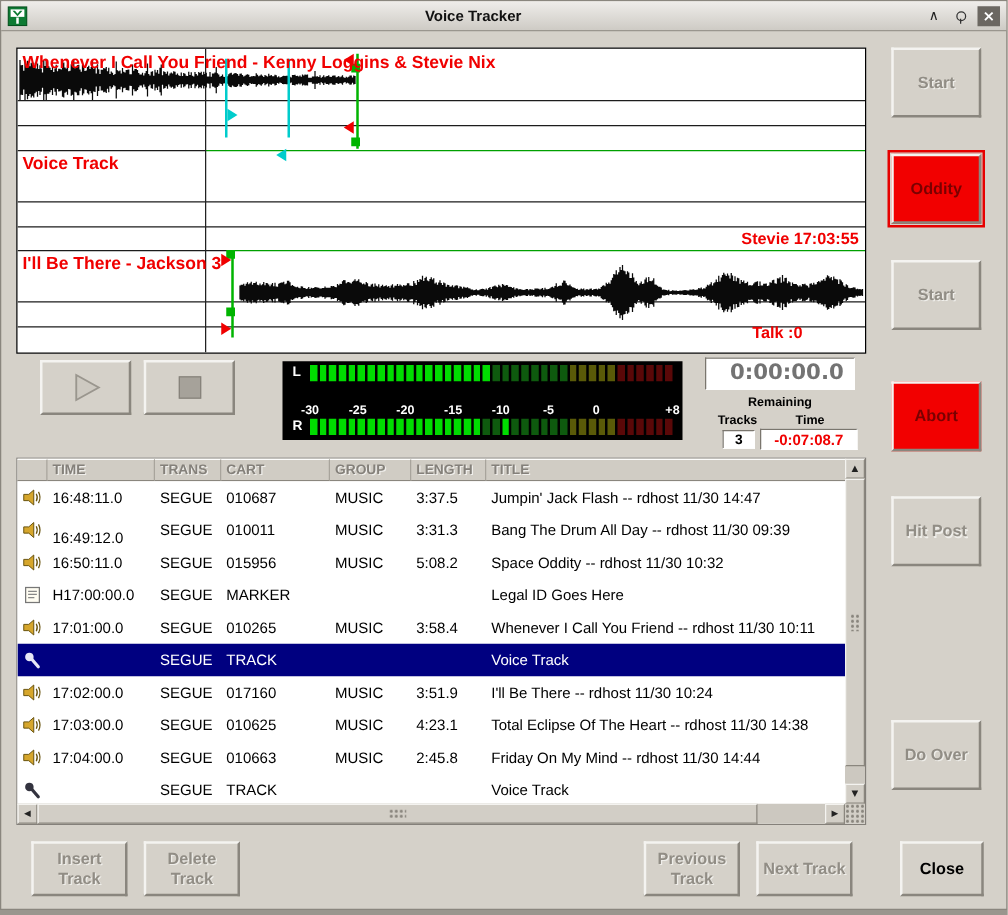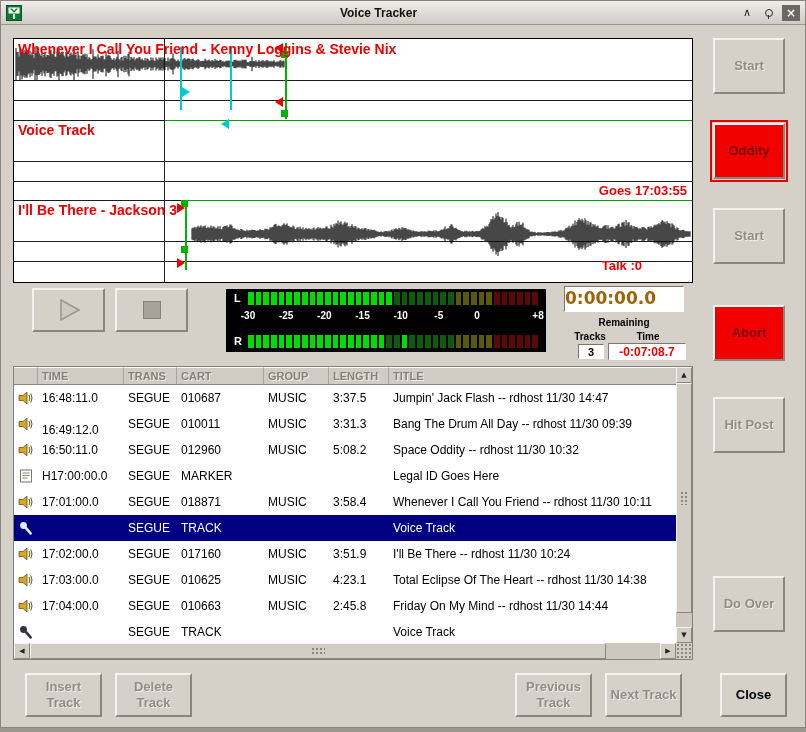--- a/index.html
+++ b/index.html
@@ -43,28 +43,28 @@
   .btn.focus-ring{outline:2px solid #e60000;outline-offset:1px;}
 
   
   .stop-glyph{width:16px;height:16px;background:#a6a29a;border:1px solid #87837b;}
 
   
   .meter{position:absolute;left:225px;top:288px;width:320px;height:63px;background:#000;}
   .m-label{position:absolute;color:#fff;font-size:11px;font-weight:bold;}
   .seg-row{position:absolute;left:22px;width:290px;height:13px;display:flex;gap:2px;}
   .seg{flex:1;}
-  .m-scale{position:absolute;left:22px;top:21px;width:290px;height:14px;}
+  .m-scale{position:absolute;left:22px;top:34px;width:290px;height:14px;}
   .m-scale span{position:absolute;transform:translateX(-50%);color:#fff;font-size:10px;font-weight:bold;white-space:nowrap;}
 
   
   .clock-display{position:absolute;left:563px;top:285px;width:120px;height:26px;background:#fff;
     border:1px solid;border-color:#7a766e #fff #fff #7a766e;box-sizing:border-box;
-    font-family:"DejaVu Sans",sans-serif;font-weight:bold;font-size:17px;color:#a16207;
-    text-align:left;padding-right:8px;line-height:23px;}
+    font-family:"DejaVu Sans",sans-serif;font-weight:bold;font-size:17px;color:#737373;
+    text-align:right;padding-right:8px;line-height:23px;}
   .small-label{position:absolute;font-size:10px;font-weight:bold;color:#000;text-align:center;}
   .sunken-box{position:absolute;background:#fff;border:1px solid;border-color:#7a766e #fff #fff #7a766e;
     box-sizing:border-box;display:flex;align-items:center;justify-content:center;
     font-size:11px;font-weight:bold;}
   .neg-time{color:#f00000;font-size:12px;}
 
   
   .log{position:absolute;left:12px;top:365px;width:680px;height:294px;background:#fff;
     border:1px solid #84807a;box-sizing:border-box;}
   .log-header{position:absolute;left:0;top:0;width:662px;height:18px;display:flex;background:#d0ccc4;}
@@ -148,21 +148,21 @@
 
     <div class="vmark" style="left:171px;top:163px;height:68px;background:#00b400"></div>
     <div class="sq" style="left:167px;top:161px"></div>
     <div class="sq" style="left:167px;top:207px"></div>
     <div class="tri tri-r" style="left:163px;top:164px;border-left-color:#f00000"></div>
     <div class="tri tri-r" style="left:163px;top:219px;border-left-color:#f00000"></div>
 
     <div class="trk-title" style="top:2px">Whenever I Call You Friend - Kenny Loggins &amp; Stevie Nix</div>
     <div class="trk-title" style="top:83px">Voice Track</div>
     <div class="trk-title" style="top:163px">I'll Be There - Jackson 3</div>
-    <div class="trk-anno" style="top:144px;right:5px">Goes 17:03:55</div>
+    <div class="trk-anno" style="top:144px;right:5px">Stevie 17:03:55</div>
     <div class="trk-anno" style="top:219px;right:50px">Talk :0</div>
   </div>
 
   <div class="btn disabled" style="left:31px;top:287px;width:73px;height:44px">
     <svg width="30" height="26" viewBox="0 0 30 26">
       <polygon points="7,3 25,13 7,23" fill="#cdc9c1" stroke="#9a968e" stroke-width="1.5"></polygon>
     </svg>
   </div>
   <div class="btn disabled" style="left:114px;top:287px;width:73px;height:44px">
     <span class="stop-glyph"></span>
@@ -321,21 +321,21 @@
         <div class="lrow">
           <div class="lcell icon-cell" style="width: 24px;">
             <svg width="16" height="16" viewBox="0 0 16 16">
               <polygon points="1,5.5 5,5.5 9,2 9,14 5,10.5 1,10.5" fill="#d6a62c" stroke="#6a5510" stroke-width="0.8"></polygon>
               <path d="M11,5 Q12.6,8 11,11" fill="none" stroke="#6a5510" stroke-width="1"></path>
               <path d="M12.8,3.5 Q15.2,8 12.8,12.5" fill="none" stroke="#6a5510" stroke-width="1"></path>
             </svg>
           </div>
           <div class="lcell" style="width: 86px;">16:50:11.0</div>
           <div class="lcell" style="width: 53px;">SEGUE</div>
-          <div class="lcell" style="width: 87px;">012960</div>
+          <div class="lcell" style="width: 87px;">015956</div>
           <div class="lcell" style="width: 65px;">MUSIC</div>
           <div class="lcell" style="width: 60px;">5:08.2</div>
           <div class="lcell" style="width: 287px;">Space Oddity -- rdhost 11/30 10:32</div>
         </div>
         <div class="lrow">
           <div class="lcell icon-cell" style="width: 24px;">
             <svg width="16" height="16" viewBox="0 0 16 16">
               <rect x="2.5" y="2" width="11" height="12" fill="#fffdf2" stroke="#777"></rect>
               <line x1="4.5" y1="5" x2="11.5" y2="5" stroke="#888"></line>
               <line x1="4.5" y1="7.5" x2="11.5" y2="7.5" stroke="#888"></line>
@@ -352,21 +352,21 @@
         <div class="lrow">
           <div class="lcell icon-cell" style="width: 24px;">
             <svg width="16" height="16" viewBox="0 0 16 16">
               <polygon points="1,5.5 5,5.5 9,2 9,14 5,10.5 1,10.5" fill="#d6a62c" stroke="#6a5510" stroke-width="0.8"></polygon>
               <path d="M11,5 Q12.6,8 11,11" fill="none" stroke="#6a5510" stroke-width="1"></path>
               <path d="M12.8,3.5 Q15.2,8 12.8,12.5" fill="none" stroke="#6a5510" stroke-width="1"></path>
             </svg>
           </div>
           <div class="lcell" style="width: 86px;">17:01:00.0</div>
           <div class="lcell" style="width: 53px;">SEGUE</div>
-          <div class="lcell" style="width: 87px;">018871</div>
+          <div class="lcell" style="width: 87px;">010265</div>
           <div class="lcell" style="width: 65px;">MUSIC</div>
           <div class="lcell" style="width: 60px;">3:58.4</div>
           <div class="lcell" style="width: 287px;">Whenever I Call You Friend -- rdhost 11/30 10:11</div>
         </div>
         <div class="lrow selected">
           <div class="lcell icon-cell" style="width: 24px;">
             <svg width="16" height="16" viewBox="0 0 16 16">
               <circle cx="5.5" cy="5.5" r="3.4" fill="currentColor"></circle>
               <path d="M7.6,7.6 L12.6,13.4" stroke="currentColor" stroke-width="2.6" stroke-linecap="round"></path>
             </svg>

